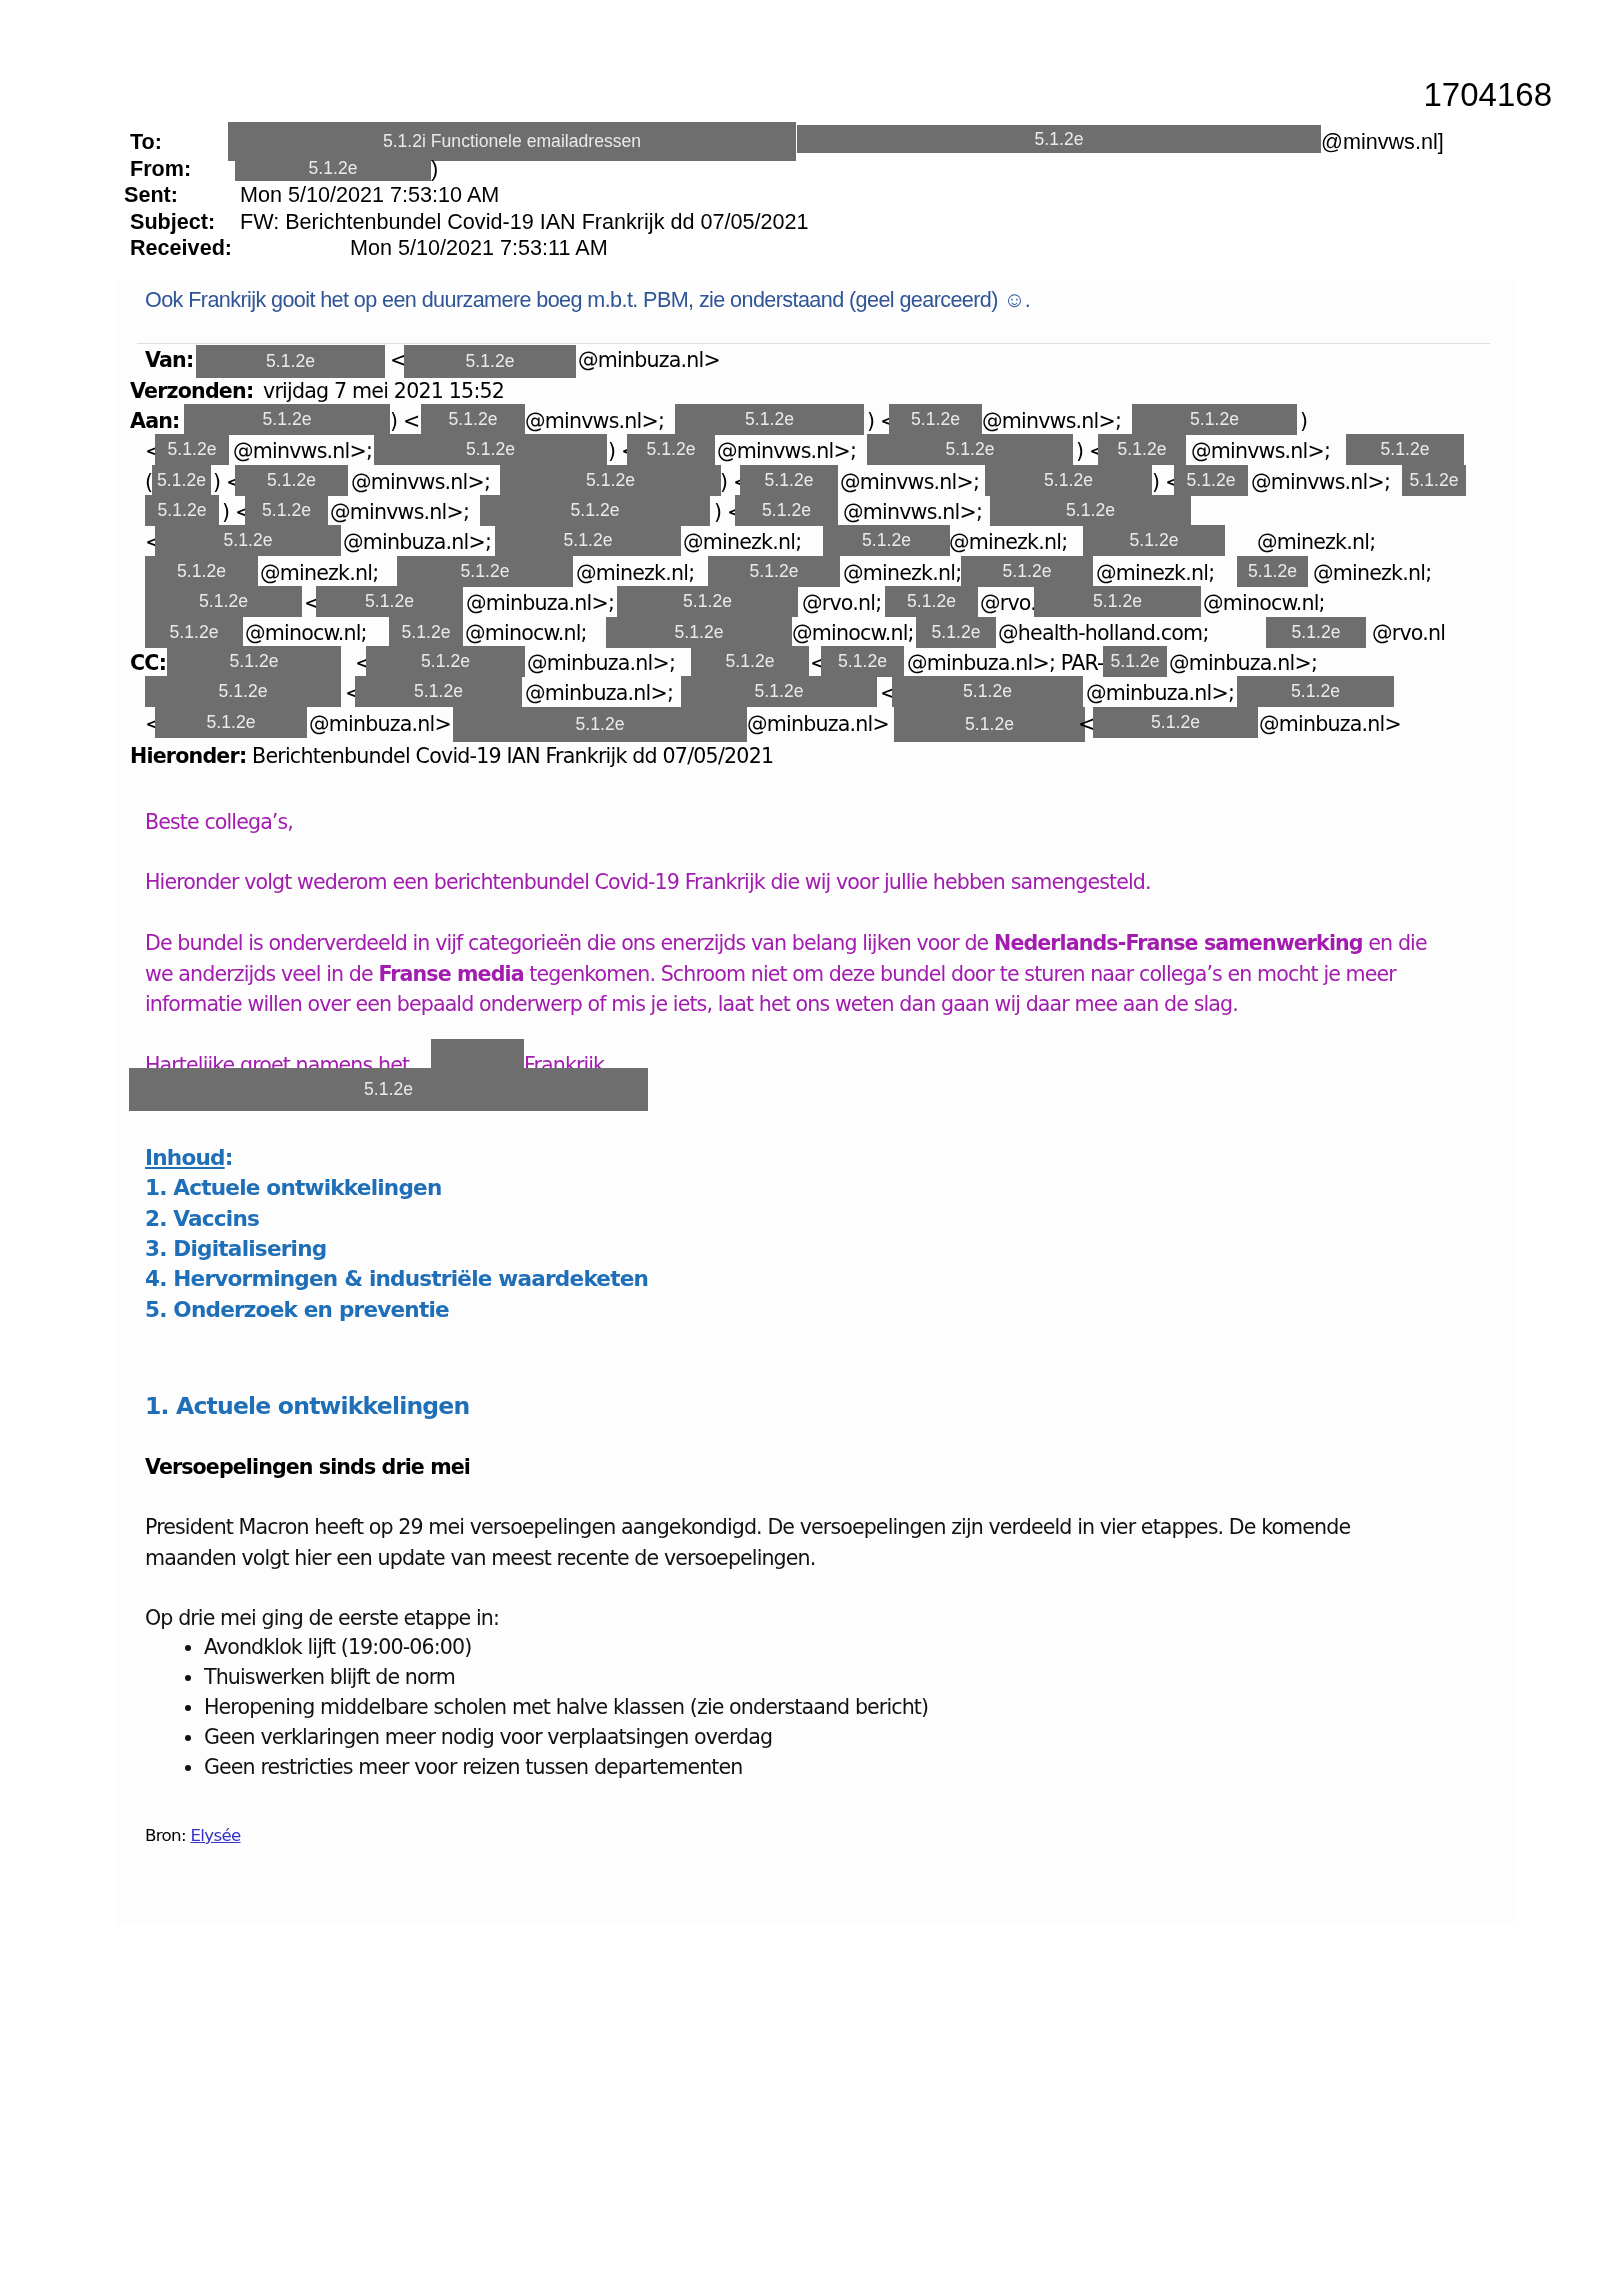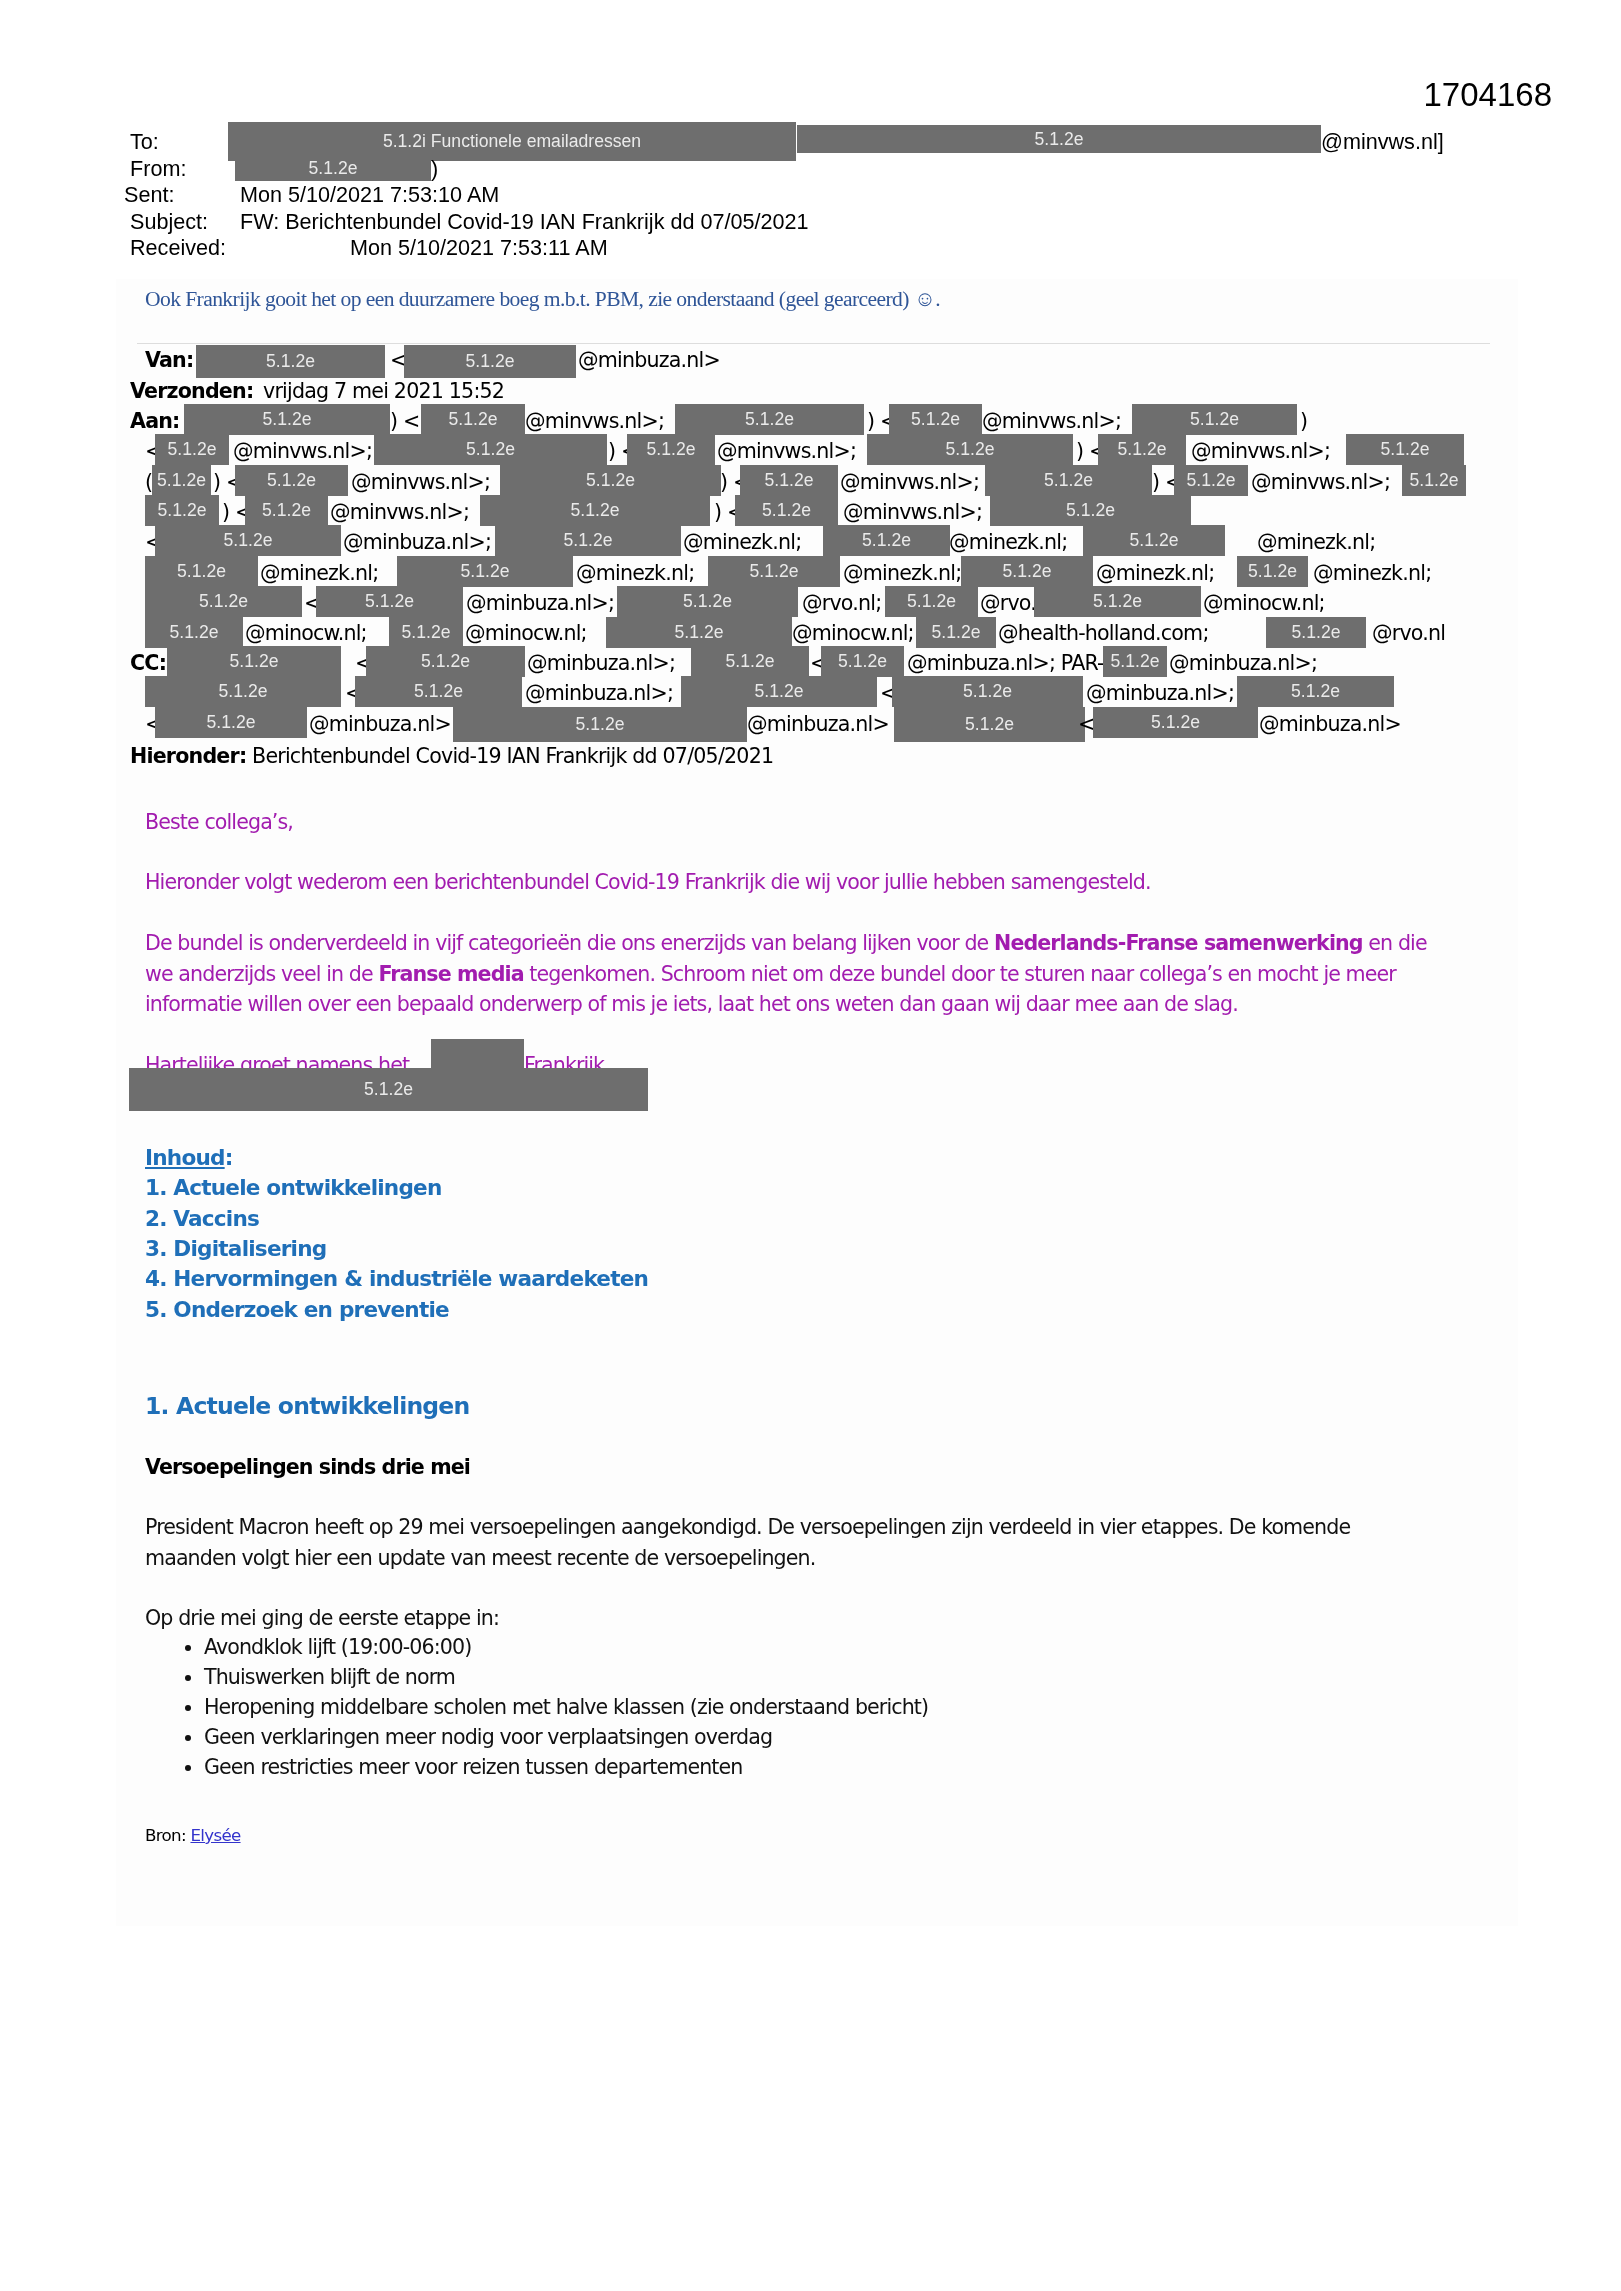--- a/index.html
+++ b/index.html
@@ -1,23 +1,23 @@
 <!DOCTYPE html>
 <html><head>
 <meta charset="utf-8">
 <style>
   html, body { margin:0; padding:0; }
   body { width:1621px; height:2292px; background:#ffffff; position:relative; overflow:hidden; font-family:"Liberation Sans", sans-serif; color:#000; }
   .abs { position:absolute; white-space:nowrap; }
   .docid { right:69px; top:76px; font-size:33px; font-family:"Liberation Sans", sans-serif; }
   .hdr { font-family:"Liberation Sans", sans-serif; font-size:21.6px; line-height:26.5px; }
-  .hdr b { font-weight:normal; }
+  .hdr b { font-weight:bold; }
   .redact { position:absolute; background:#6e6e6e; color:#eaeaea; font-family:"Liberation Sans", sans-serif; font-size:17.6px; display:flex; align-items:center; justify-content:center; }
   .panel { position:absolute; left:116px; top:279px; width:1402px; height:1647px; background:#fdfdfd; }
-  .intro { left:145px; top:287px; font-size:21.6px; color:#2f5597; font-family:Liberation Serif, serif; letter-spacing:-0.6px; }
+  .intro { left:145px; top:287px; font-size:21.6px; color:#2f5597; font-family:Liberation Sans, sans-serif; letter-spacing:-0.6px; }
   .sep { position:absolute; left:137px; top:343px; width:1353px; height:1px; background:#dddddd; }
   .addr { font-family:"DejaVu Sans", sans-serif; font-size:20.6px; letter-spacing:-0.8px; line-height:30px; }
   .addr b { font-weight:bold; }
   .body-blue { color:#a21caf; font-family:"DejaVu Sans", sans-serif; font-size:20.6px; letter-spacing:-0.9px; }
   .body-black { color:#111; font-family:"DejaVu Sans", sans-serif; font-size:20.6px; letter-spacing:-0.9px; }
   .toc { color:#1f6fb8; font-weight:bold; font-family:"DejaVu Sans", sans-serif; font-size:21.6px; letter-spacing:-0.8px; }
   .toc-title { text-decoration:underline; }
   .h1 { color:#1f6fb8; font-weight:bold; font-family:"DejaVu Sans", sans-serif; font-size:23.5px; letter-spacing:-0.8px; }
   .h2 { font-weight:bold; font-family:"DejaVu Sans", sans-serif; font-size:20.6px; letter-spacing:-0.9px; }
   ul.bullets { position:absolute; left:167px; top:1632px; margin:0; padding:0 0 0 37px; font-family:"DejaVu Sans", sans-serif; font-size:20.6px; letter-spacing:-0.9px; color:#111; line-height:30px; }

